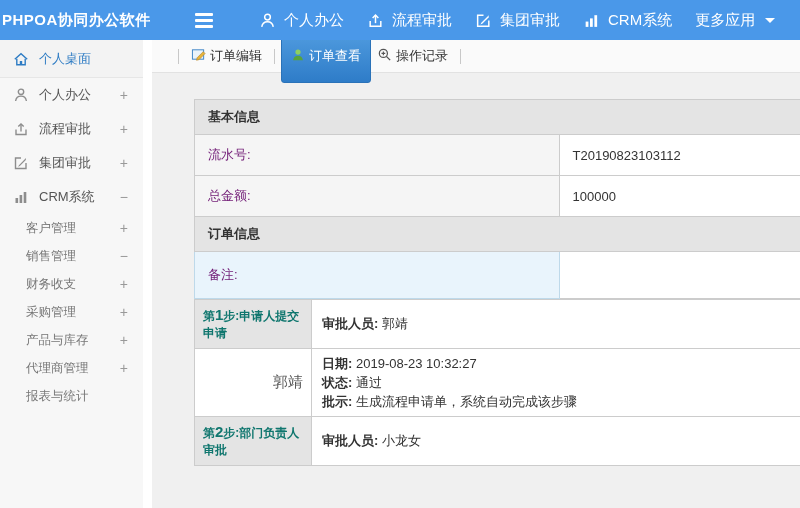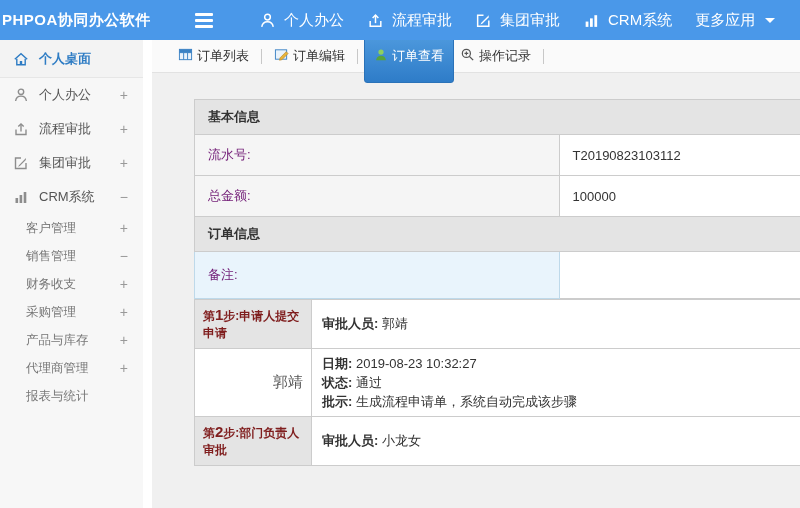--- a/index.html
+++ b/index.html
@@ -17,21 +17,21 @@
   .caret { width:0; height:0; border-left:5px solid transparent; border-right:5px solid transparent;
            border-top:5px solid #fff; margin-left:2px; }
 
   
   .shell { display:flex; height:468px; }
 
   
   .sidebar { width:143px; background:#f7f7f7; overflow:hidden; }
   .side-item { height:34px; display:flex; align-items:center; padding-left:13px;
                font-size:13px; color:#555; position:relative; cursor:pointer; }
-  .side-item.active { color:#2e7cc4; border-bottom:1px solid #e6e6e6; background:#f3f3f3; height:38px;font-weight:bold; }
+  .side-item.active { color:#2e7cc4; border-bottom:1px solid #e6e6e6; background:#f3f3f3; height:38px; }
   .side-item .icn { width:17px; margin-right:9px; display:flex; color:#8d8d8d; }
   .side-item.active .icn { color:#2e7cc4; }
   .expand { position:absolute; right:15px; color:#999; font-size:14px; font-weight:normal; }
   .side-sub { height:28px; display:flex; align-items:center; padding-left:26px;
               font-size:12.5px; color:#777; position:relative; cursor:pointer; }
   .subsub-group { margin-left:31px; border-left:1px solid #dcdcdc; }
   .side-subsub { height:27px; display:flex; align-items:center; padding-left:12px;
                  font-size:12.5px; color:#888; cursor:pointer; }
   .side-gap { width:9px; background:#fff; }
 
@@ -59,21 +59,21 @@
   .process-title { margin:20px 0 8px -4px; display:flex; align-items:center; gap:3px;
                    font-size:15px; font-weight:bold; color:#3c5a75; cursor:pointer; }
   .plus-ico { width:14px; height:14px; position:relative; }
   .plus-ico::before, .plus-ico::after { content:""; position:absolute; background:#5cb85c; border-radius:2px; }
   .plus-ico::before { left:5px; top:0; width:4px; height:14px; }
   .plus-ico::after  { left:0; top:5px; width:14px; height:4px; }
 
   .process-table { width:730px; font-size:13px; color:#333; }
   .process-table td { border:1px solid #ccc; }
   .process-table td.step { width:117px; background:#e4e4e4; font-weight:bold; font-size:12px;
-                           padding:6px 8px; color:#7f1d1d; }
+                           padding:6px 8px; color:#0f766e; }
   .process-table td.step .num { font-size:15px; }
   .process-table td.approver { padding:6px 10px; }
   .process-table td.name { text-align:right; vertical-align:middle; font-size:15px;
                            color:#555; padding-right:8px; }
   .process-table td.detail { padding:5px 10px; line-height:19px; }
   .blbl { font-weight:bold;margin-top:20px; }
 </style>
 </head>
 <body>
 
@@ -216,28 +216,20 @@
     </div>
     <div class="side-sub">
       <span>报表与统计</span>
     </div>
   </div>
 
   <div class="side-gap"></div>
 
   <div class="main">
     <div class="tabbar">
-      <div class="tab">
-        <span><svg width="15" height="15" viewBox="0 0 16 16">
-              <rect x="1.5" y="2.5" width="13" height="11" fill="#eaf3fb" stroke="#3b82c4"></rect>
-              <path d="M1.5 6h13M6 6v7.5M10.2 6v7.5" stroke="#3b82c4" fill="none"></path>
-              <rect x="1.5" y="2.5" width="13" height="3.5" fill="#3b82c4"></rect>
-            </svg></span>
-        <span>订单列表</span>
-      </div>
       <div class="tab-divider"></div>
       <div class="tab">
         <span><svg width="15" height="15" viewBox="0 0 16 16">
               <rect x="1.5" y="3" width="12" height="10" fill="#eaf3fb" stroke="#3b82c4"></rect>
               <path d="M6.5 11.5 13 5l2 2-6.5 6.5-2.6.6z" fill="#e8b43a" stroke="#b9882a" stroke-width="0.7"></path>
             </svg></span>
         <span>订单编辑</span>
       </div>
       <div class="tab-divider"></div>
       <div class="tab active">

